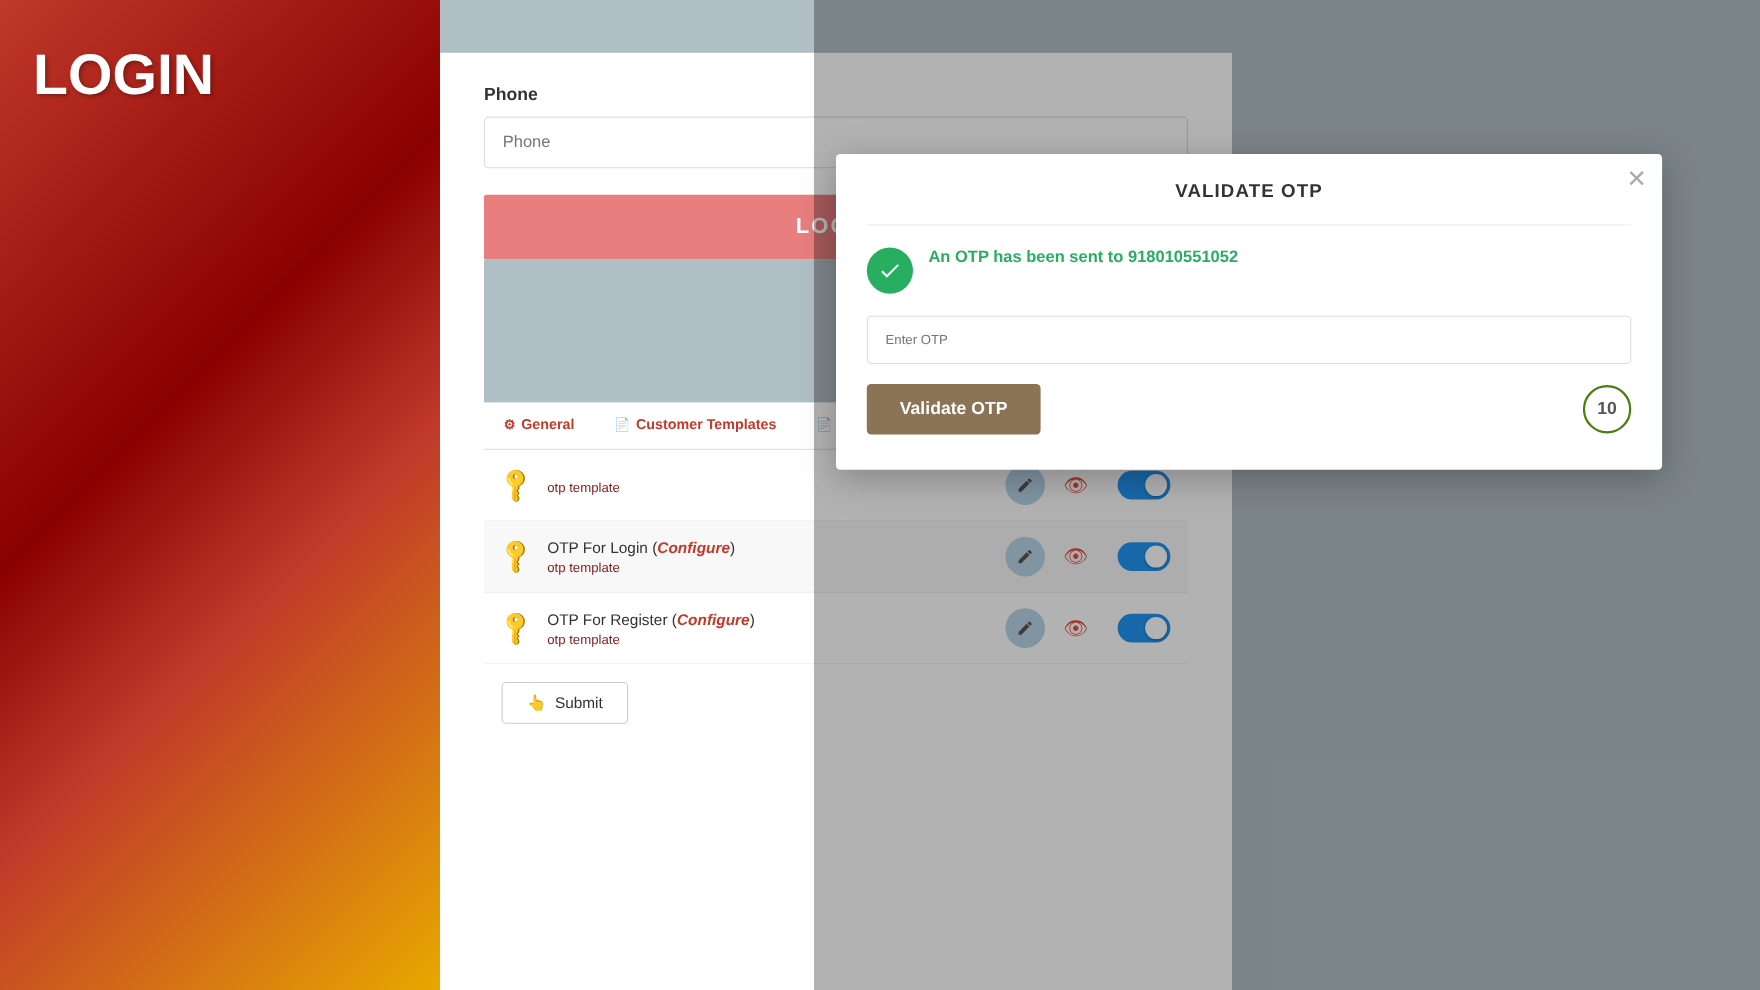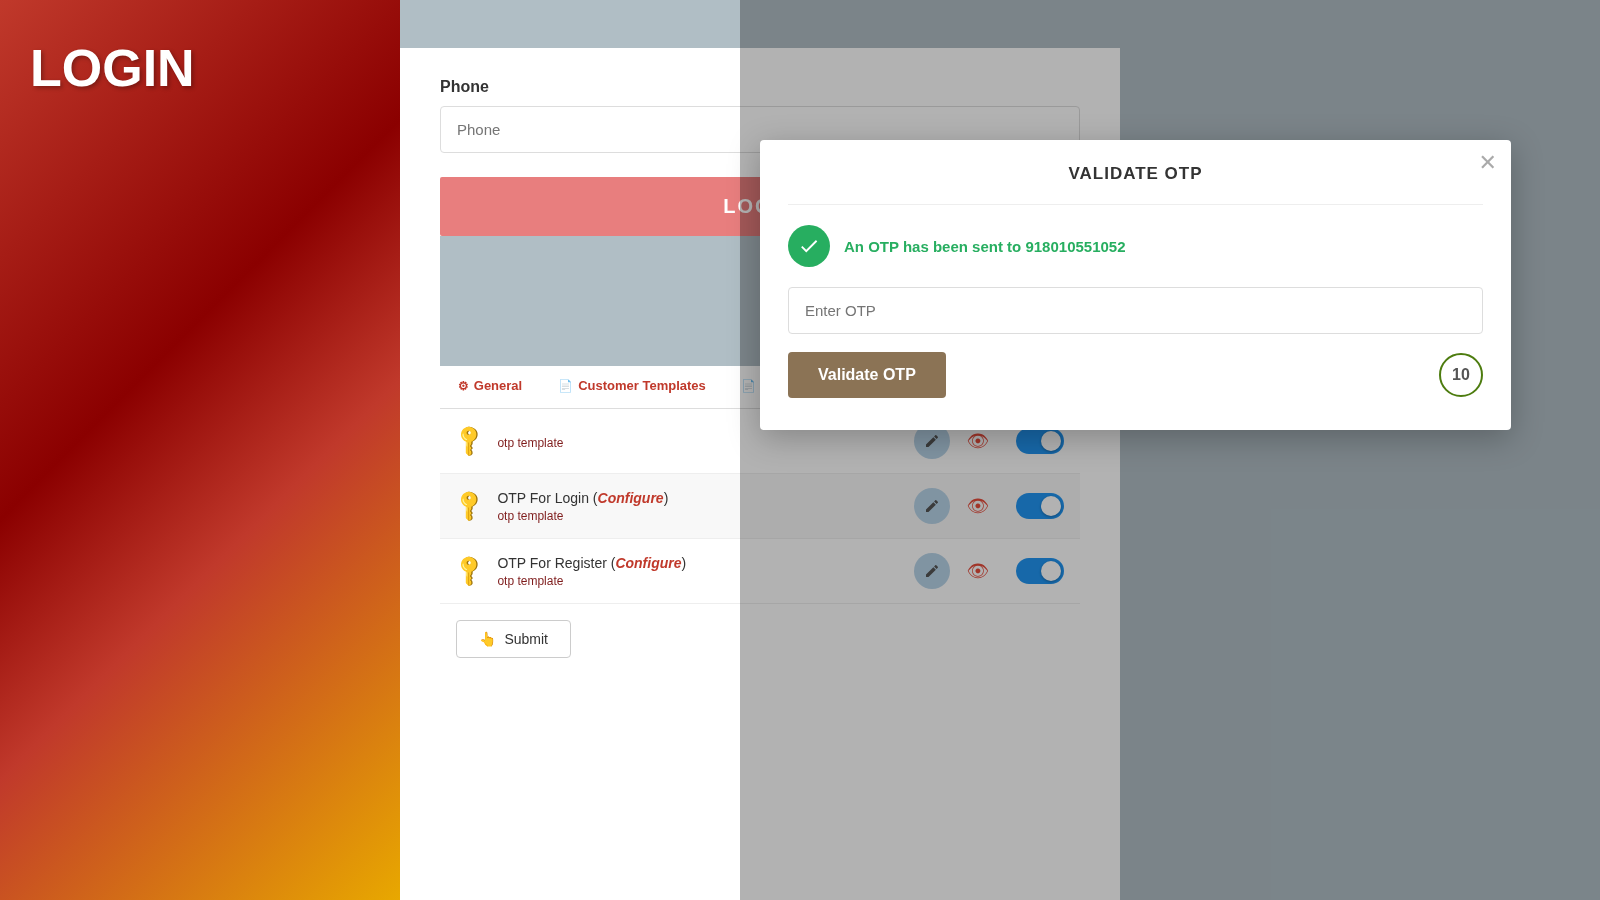--- a/index.html
+++ b/index.html
@@ -295,21 +295,20 @@
     }
 
     .divider {
       border: none;
       border-top: 1px solid #eee;
       margin-bottom: 20px;
     }
 
     .otp-success {
       display: flex;
-      align-items: center;
       gap: 14px;
       margin-bottom: 20px;
     }
 
     .success-icon {
       width: 42px;
       height: 42px;
       background: #27ae60;
       border-radius: 50%;
       display: flex;
@@ -328,21 +327,21 @@
       font-size: 15px;
       font-weight: 700;
       color: #27ae60;
     }
 
     .otp-input {
       width: 100%;
       padding: 14px 16px;
       border: 1px solid #ddd;
       border-radius: 4px;
-      font-size: 15px;
+      font-size: 12px;
       color: #000000;
       outline: none;
       margin-bottom: 18px;
     }
 
     .validate-row {
       display: flex;
       align-items: center;
       justify-content: space-between;
     }

